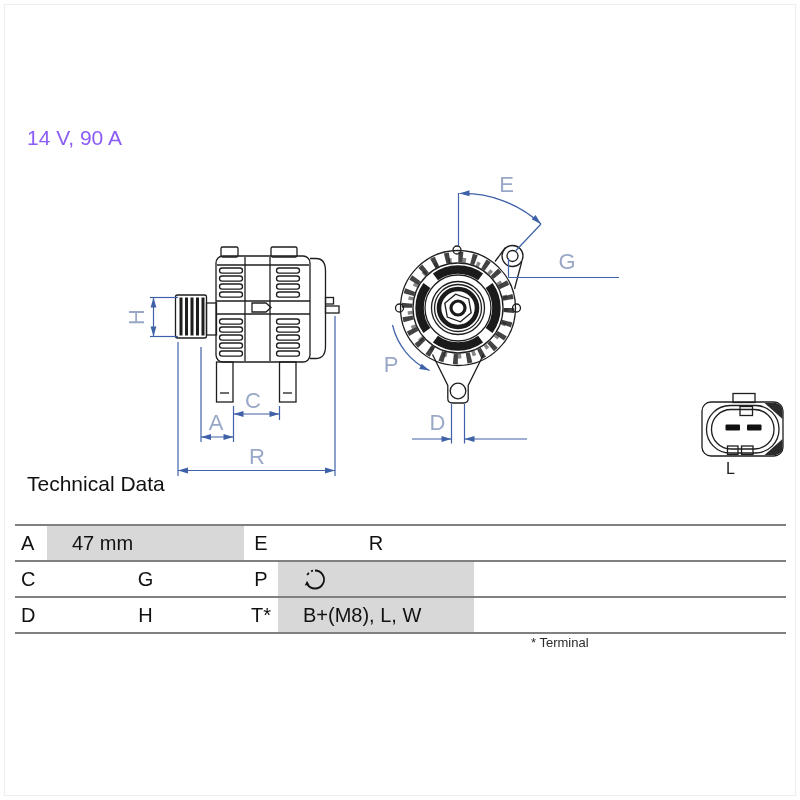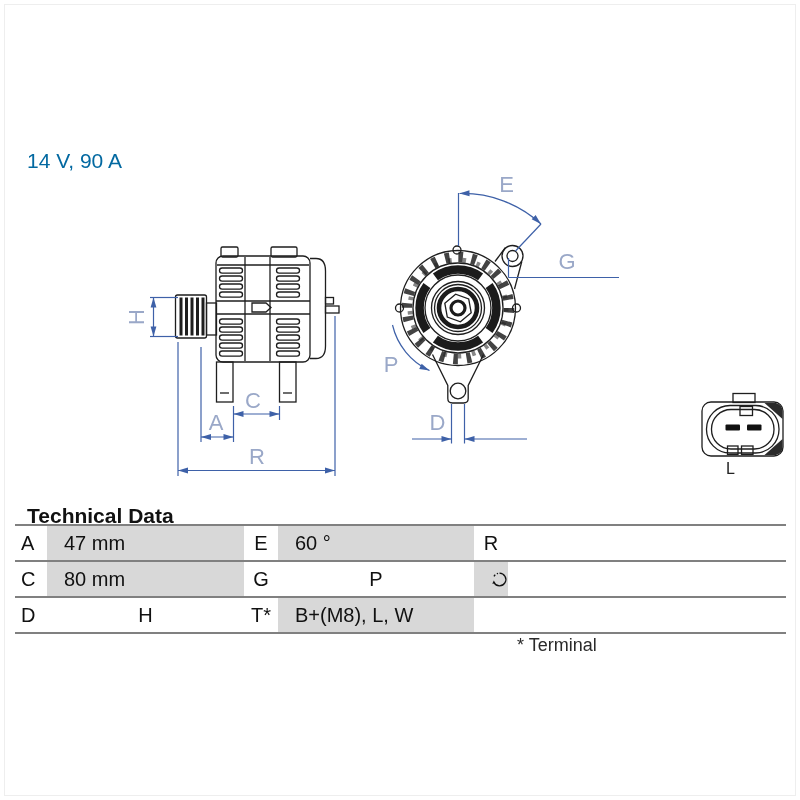--- a/index.html
+++ b/index.html
@@ -1,37 +1,37 @@
 <!DOCTYPE html>
 <html><head>
 <meta charset="utf-8">
 <style>
   html,body{margin:0;padding:0;background:#fff;}
   body{
     width:800px;height:800px;position:relative;overflow:hidden;
     font-family:"Liberation Sans", sans-serif;color:#111;
   }
   .frame{position:absolute;left:4px;top:4px;right:4px;bottom:4px;border:1px solid #eeeeee;pointer-events:none;}
-  .title{position:absolute;left:27px;top:149px;font-size:21px;color:#0369a1;}
-  .heading{position:absolute;left:27px;top:504px;font-size:21px;font-weight:bold;color:#111;}
+  .title{position:absolute;left:27px;top:126px;font-size:21px;color:#8b5cf6;}
+  .heading{position:absolute;left:27px;top:472px;font-size:21px;font-weight:normal;color:#111;}
   .drawing{position:absolute;left:0;top:160px;}
   .tech-table{
     position:absolute;left:15px;top:524px;width:771px;
     border-bottom:2px solid #808080;font-size:20px;
   }
   .trow{
     display:grid;grid-template-columns:32px 197px 34px 196px 34px 278px;
     height:34px;border-top:2px solid #808080;
   }
   .tcell{display:flex;align-items:center;}
   .kcell{background:#fff;}
   .kcell.first{padding-left:6px;}
   .kcell.mid{justify-content:center;}
-  .vcell{background:#d8d8d8;padding-left:17px;}
-  .footnote{position:absolute;left:517px;top:635px;font-size:18px;color:#2a2a2a;}
+  .vcell{background:#d8d8d8;padding-left:25px;}
+  .footnote{position:absolute;left:531px;top:635px;font-size:13px;color:#2a2a2a;}
   .dimtext{fill:#9aa8c8;font-size:22px;font-family:"Liberation Sans",sans-serif;}
   .ink{stroke:#1e1e1e;fill:none;stroke-width:1.3;}
   .blue{stroke:#3e61a8;fill:none;stroke-width:1.2;}
 </style>
 </head>
 <body>
 
 <div class="frame"></div>
 
 <div class="title">14 V, 90 A</div>
@@ -187,26 +187,24 @@
   </g>
 </svg>
 
 <div class="heading">Technical Data</div>
 
 <div class="tech-table">
   <div class="trow">
     <div class="tcell kcell first">A</div>
     <div class="tcell vcell">47 mm</div>
     <div class="tcell kcell mid">E</div>
-    <div class="tcell vcell">60 °</div>
     <div class="tcell kcell mid">R</div>
   </div>
   <div class="trow">
     <div class="tcell kcell first">C</div>
-    <div class="tcell vcell">80 mm</div>
     <div class="tcell kcell mid">G</div>
     <div class="tcell kcell mid">P</div>
     <div class="tcell vcell">
       <svg width="24" height="23" viewBox="0 0 24 23">
         <path d="M12,2.5 A9,9 0 1 1 4.2,16" fill="none" stroke="#111" stroke-width="1.8"></path>
         <path d="M4.2,7 A9,9 0 0 1 10,2.7" fill="none" stroke="#111" stroke-width="1.8" stroke-dasharray="2.8 2.6"></path>
         <polygon points="1.8,17.5 6.3,16.8 4.0,12.8" fill="#111"></polygon>
       </svg>
     </div>
   </div>

